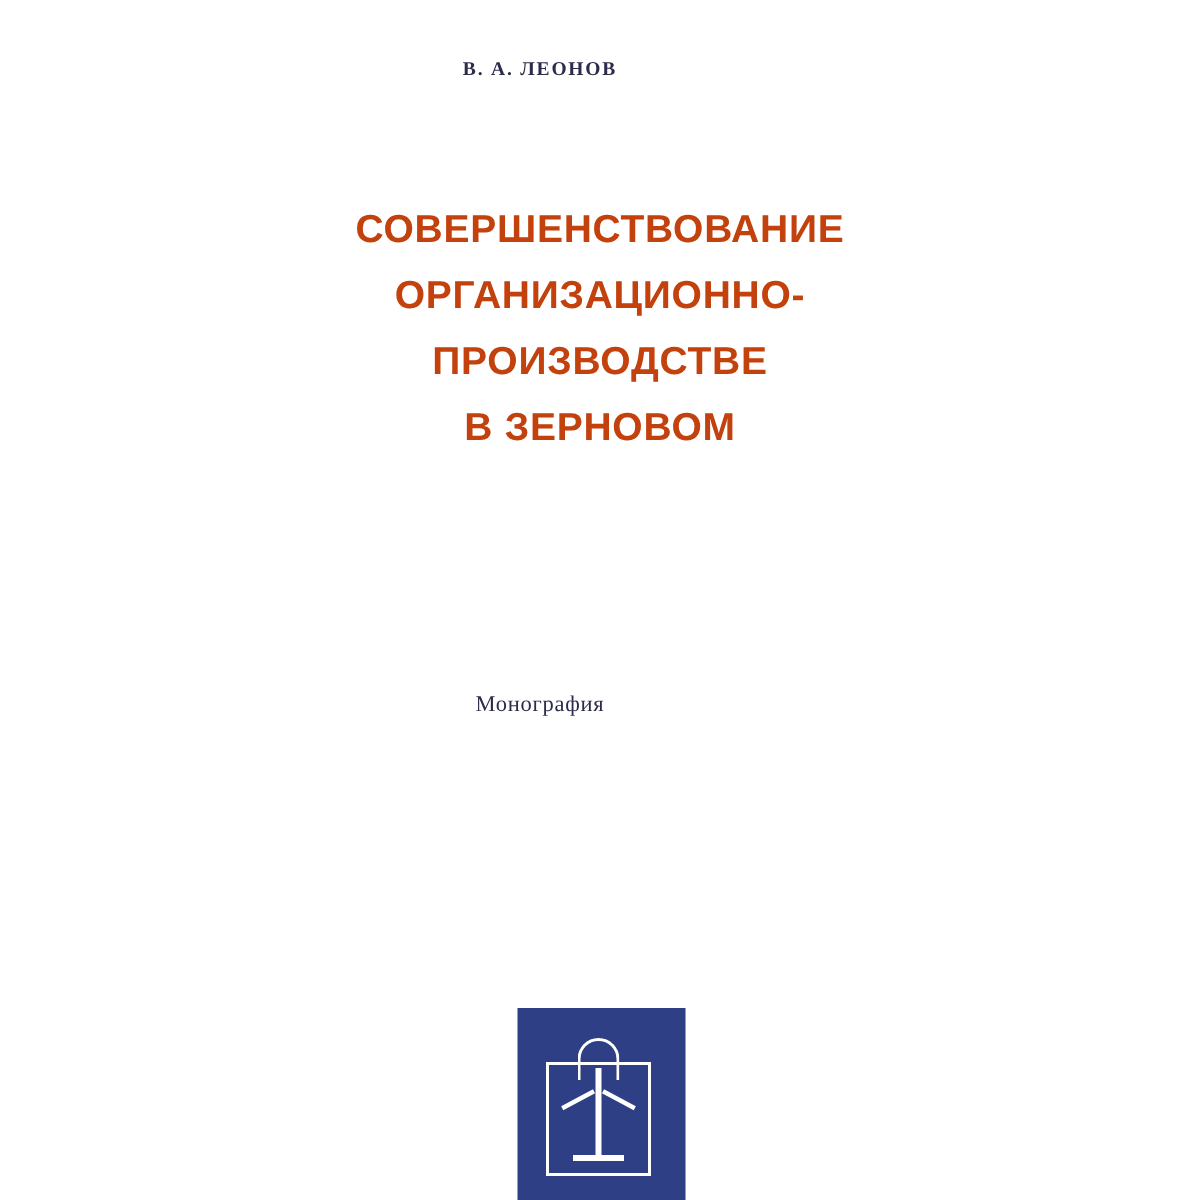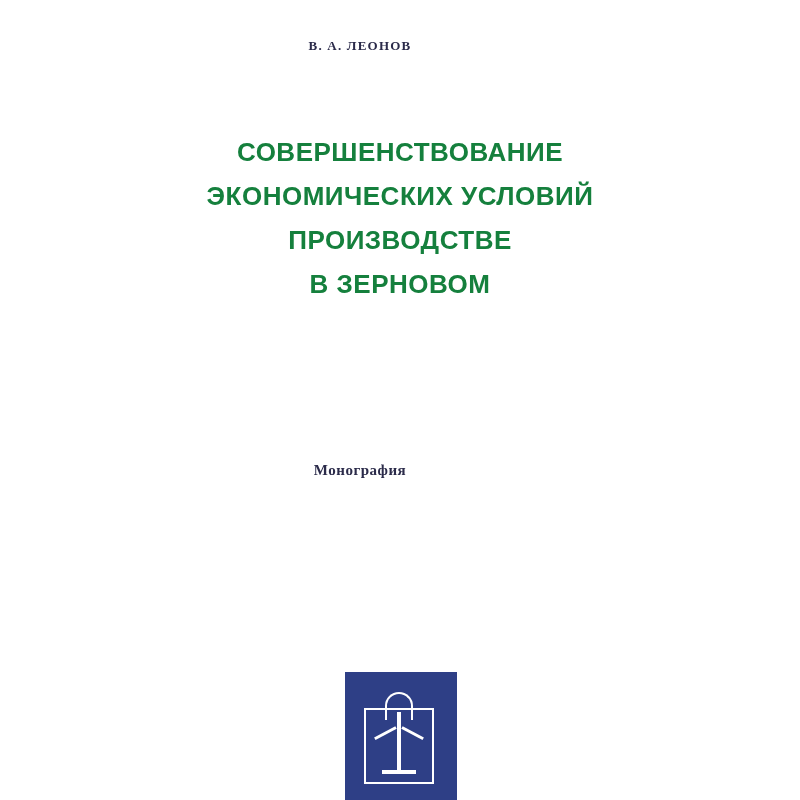--- a/index.html
+++ b/index.html
@@ -38,32 +38,32 @@
     left: 150px;
     width: 500px;
     text-align: center;
   }
   .title-line {
     font-family: "Liberation Sans", sans-serif;
     font-weight: bold;
     font-size: 26px;
     letter-spacing: 0.5px;
     line-height: 44px;
-    color: #15803d;
+    color: #c2410c;
     white-space: nowrap;
   }
   .subtitle {
     position: absolute;
     top: 462px;
     left: 0;
     right: 0;
     text-align: center;
     font-family: "Liberation Serif", serif;
     font-size: 15px;
-    font-weight: bold;
+    font-weight: normal;
     color: #2b2b4a;
     letter-spacing: 0.5px;
   }
   .logo {
     position: absolute;
     left: 345px;
     top: 672px;
     width: 112px;
     height: 128px;
     background: #2e3f86;
@@ -136,21 +136,21 @@
 </style>
 </head>
 <body>
 
 <div class="cover">
 
   <div class="author">В. А. ЛЕОНОВ</div>
 
   <div class="title-block">
     <div class="title-line">СОВЕРШЕНСТВОВАНИЕ</div>
-    <div class="title-line">ЭКОНОМИЧЕСКИХ УСЛОВИЙ</div>
+    <div class="title-line">ОРГАНИЗАЦИОННО-</div>
     <div class="title-line">ПРОИЗВОДСТВЕ</div>
     <div class="title-line">В ЗЕРНОВОМ</div>
   </div>
 
   <div class="subtitle">Монография</div>
 
   <div class="logo">
     <div class="logo-inner">
       <div class="logo-frame"></div>
       <div class="logo-arch"></div>

